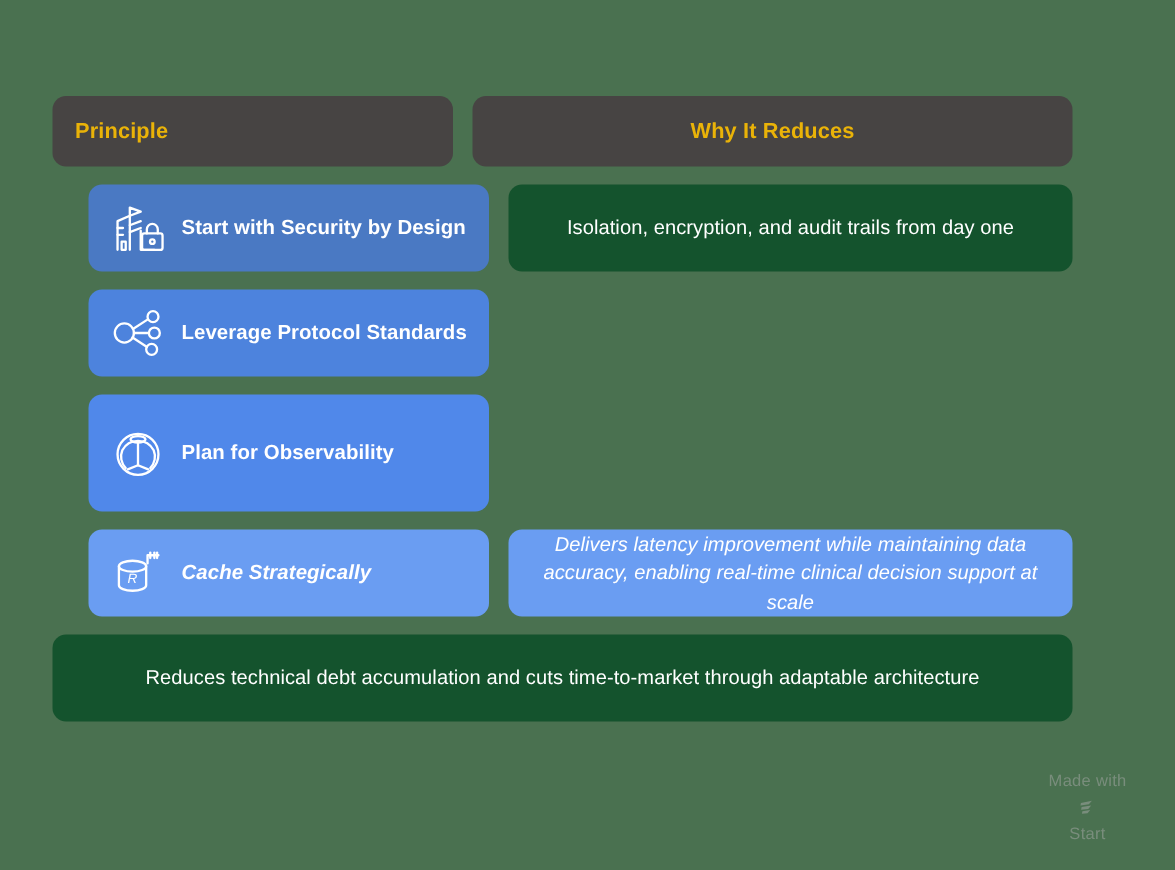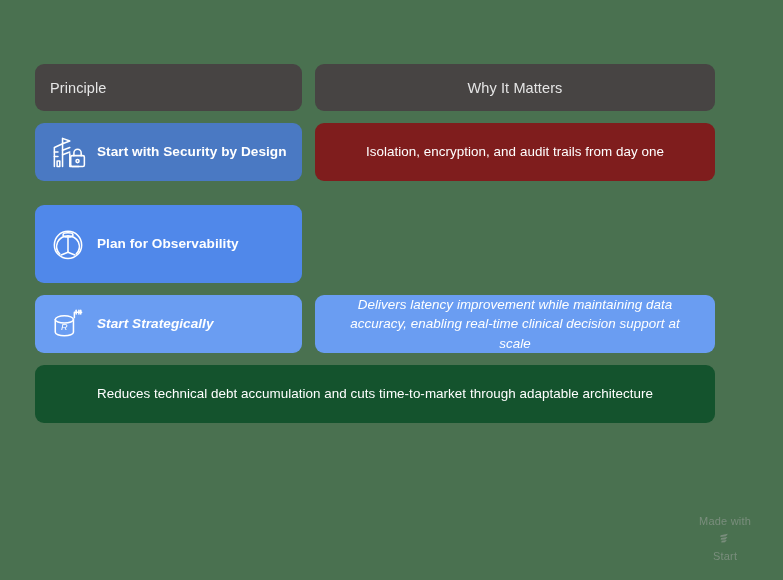--- a/index.html
+++ b/index.html
@@ -57,29 +57,30 @@
     background: #474443;
     height: 47px;
     padding-top: 0;
     padding-bottom: 0;
   }
   .header-row .cell-left {
     padding-left: 15px;
     justify-content: flex-start;
   }
   .header-label {
-    color: #e5e5e5;
+    color: #eab308;
     font-size: 14.5px;
-    font-weight: normal;
+    font-weight: bold;
     letter-spacing: 0.1px;
   }
   
   .body-row .cell-left {
     padding: 8px 12px 8px 10px;
     gap: 6px;
+    margin-left: 24px;
   }
   .icon-wrap {
     flex: 0 0 auto;
     width: 46px;
     height: 46px;
     display: flex;
     align-items: center;
     justify-content: center;
   }
   .icon-wrap svg {
@@ -128,21 +129,21 @@
 
 <div id="canvas">
 
   <div class="table">
 
     <div class="row header-row">
       <div class="cell-left">
         <span class="header-label">Principle</span>
       </div>
       <div class="cell-right">
-        <span class="header-label">Why It Matters</span>
+        <span class="header-label">Why It Reduces</span>
       </div>
     </div>
 
     <div class="row body-row">
       <div class="cell-left h1" style="background:#4a79c3">
         <span class="icon-wrap">
           <svg width="40" height="40" viewBox="0 0 44 44" fill="none" stroke="#ffffff" stroke-width="1.7" stroke-linejoin="round" stroke-linecap="round">
             <path d="M7 38 V17 L16 13 V38"></path>
             <path d="M16 13 V7 L24 10 L16 13"></path>
             <path d="M16 20 L24 17"></path>
@@ -151,26 +152,40 @@
             <path d="M7 27 H11"></path>
             <path d="M10 32 H13 V38 H10 Z"></path>
             <path d="M24 24 V38 H34"></path>
             <rect x="25" y="26" width="15" height="12" rx="1.6"></rect>
             <path d="M28.5 26 V23 a4 4 0 0 1 8 0 V26"></path>
             <circle cx="32.5" cy="32" r="1.7"></circle>
           </svg>
         </span>
         <span class="principle-label">Start with Security by Design</span>
       </div>
-      <div class="cell-right h1" style="background:#7f1d1d">
+      <div class="cell-right h1" style="background:#14532d">
         <span class="matters-label">Isolation, encryption, and audit trails from day one</span>
       </div>
     </div>
 
     <div class="row body-row">
+      <div class="cell-left h2" style="background:#4d83dd">
+        <span class="icon-wrap">
+          <svg width="40" height="40" viewBox="0 0 44 44" fill="none" stroke="#ffffff" stroke-width="1.7" stroke-linecap="round">
+            <circle cx="12" cy="22" r="7"></circle>
+            <circle cx="33" cy="10" r="4"></circle>
+            <circle cx="34" cy="22" r="4"></circle>
+            <circle cx="32" cy="34" r="4"></circle>
+            <path d="M18.3 19 L29.2 12"></path>
+            <path d="M19 22 H30"></path>
+            <path d="M18 25.3 L28.6 32.2"></path>
+          </svg>
+        </span>
+        <span class="principle-label">Leverage Protocol Standards</span>
+      </div>
     </div>
 
     <div class="row body-row">
       <div class="cell-left h3" style="background:#5088ea">
         <span class="icon-wrap">
           <svg width="40" height="40" viewBox="0 0 44 44" fill="none" stroke="#ffffff" stroke-width="1.7" stroke-linecap="round" stroke-linejoin="round">
             <circle cx="22" cy="23" r="15"></circle>
             <path d="M13 33 a12 12 0 0 1 -2.5 -13 a13 13 0 0 1 23 0 a12 12 0 0 1 -2.5 13"></path>
             <ellipse cx="22" cy="12" rx="5.5" ry="2.4"></ellipse>
             <path d="M22 15 V31"></path>
@@ -188,21 +203,21 @@
           <svg width="40" height="40" viewBox="0 0 44 44" fill="none" stroke="#ffffff" stroke-width="1.7" stroke-linecap="round" stroke-linejoin="round">
             <ellipse cx="18" cy="17" rx="10" ry="4"></ellipse>
             <path d="M8 17 V31 a10 4 0 0 0 20 0 V17"></path>
             <text x="18" y="29" font-family="Liberation Sans, sans-serif" font-size="10" fill="#ffffff" stroke="none" text-anchor="middle">R</text>
             <path d="M29 15 L29 9 L37 9"></path>
             <path d="M31 7 V11"></path>
             <path d="M34 7 V11"></path>
             <path d="M36 7 V11"></path>
           </svg>
         </span>
-        <span class="principle-label">Start Strategically</span>
+        <span class="principle-label">Cache Strategically</span>
       </div>
       <div class="cell-right h4" style="background:#6a9df2">
         <span class="matters-label">Delivers latency improvement while maintaining data accuracy, enabling real-time clinical decision support at scale</span>
       </div>
     </div>
 
     <div class="row body-row">
       <div class="cell-right h5" style="background:#14532d">
         <span class="matters-label">Reduces technical debt accumulation and cuts time-to-market through adaptable architecture</span>
       </div>

